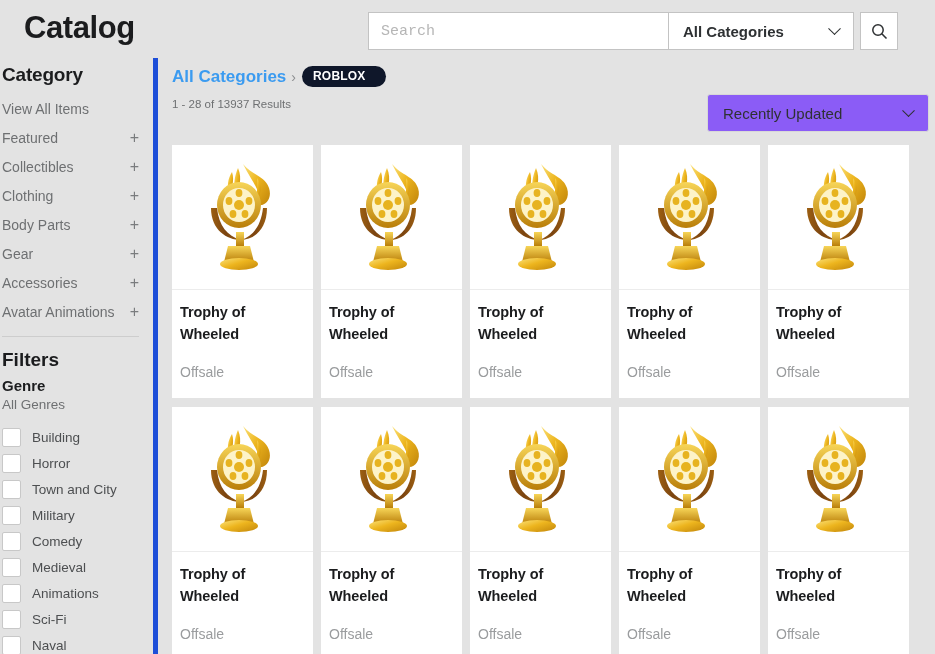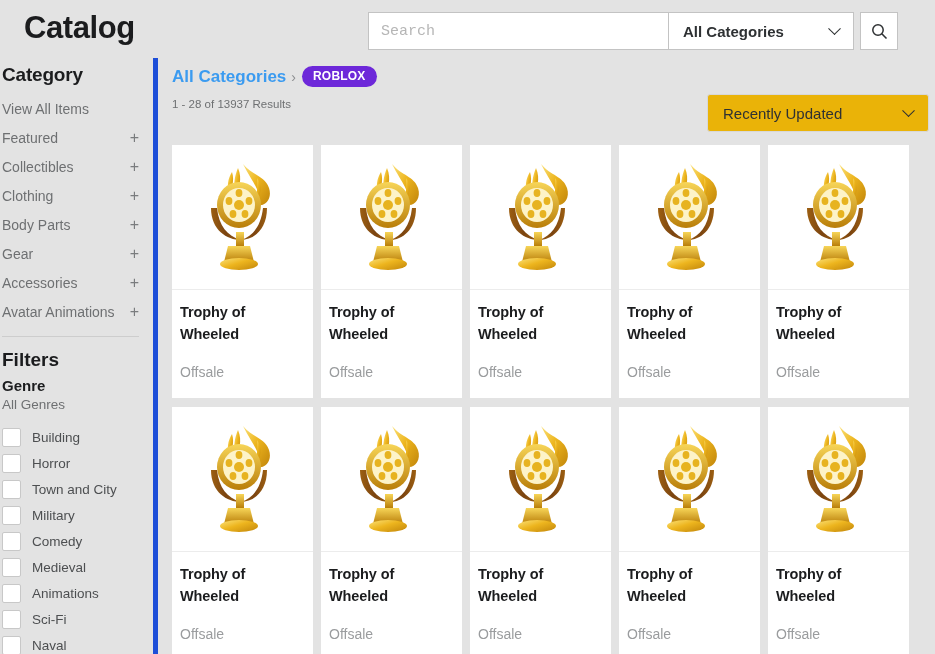--- a/index.html
+++ b/index.html
@@ -182,42 +182,42 @@
     font-weight: bold;
     color: #3b9bf0;
     cursor: pointer;
   }
   .crumb-sep {
     margin: 0 6px 0 5px;
     font-size: 14px;
     color: #8d8f91;
   }
   .crumb-pill {
-    background: #6d28d9;
+    background: #0f172a;
     color: #ffffff;
     font-size: 12px;
     font-weight: bold;
     border-radius: 11px;
-    padding: 3px 11px 4px 11px;
+    padding: 3px 20px 4px 11px;
     letter-spacing: 0.2px;
   }
   .results-count {
     font-size: 11.5px;
     color: #6e7072;
     margin-top: 11px;
   }
 
   .sort-select {
     position: absolute;
     right: 6px;
     top: 36px;
     width: 222px;
     height: 38px;
     border: 1px solid #d8d8d8;
-    background: #eab308;
+    background: #8b5cf6;
     border-radius: 3px;
     display: flex;
     align-items: center;
     justify-content: space-between;
     padding: 0 15px;
     font-size: 15px;
     color: #2e3133;
     cursor: pointer;
   }
 

